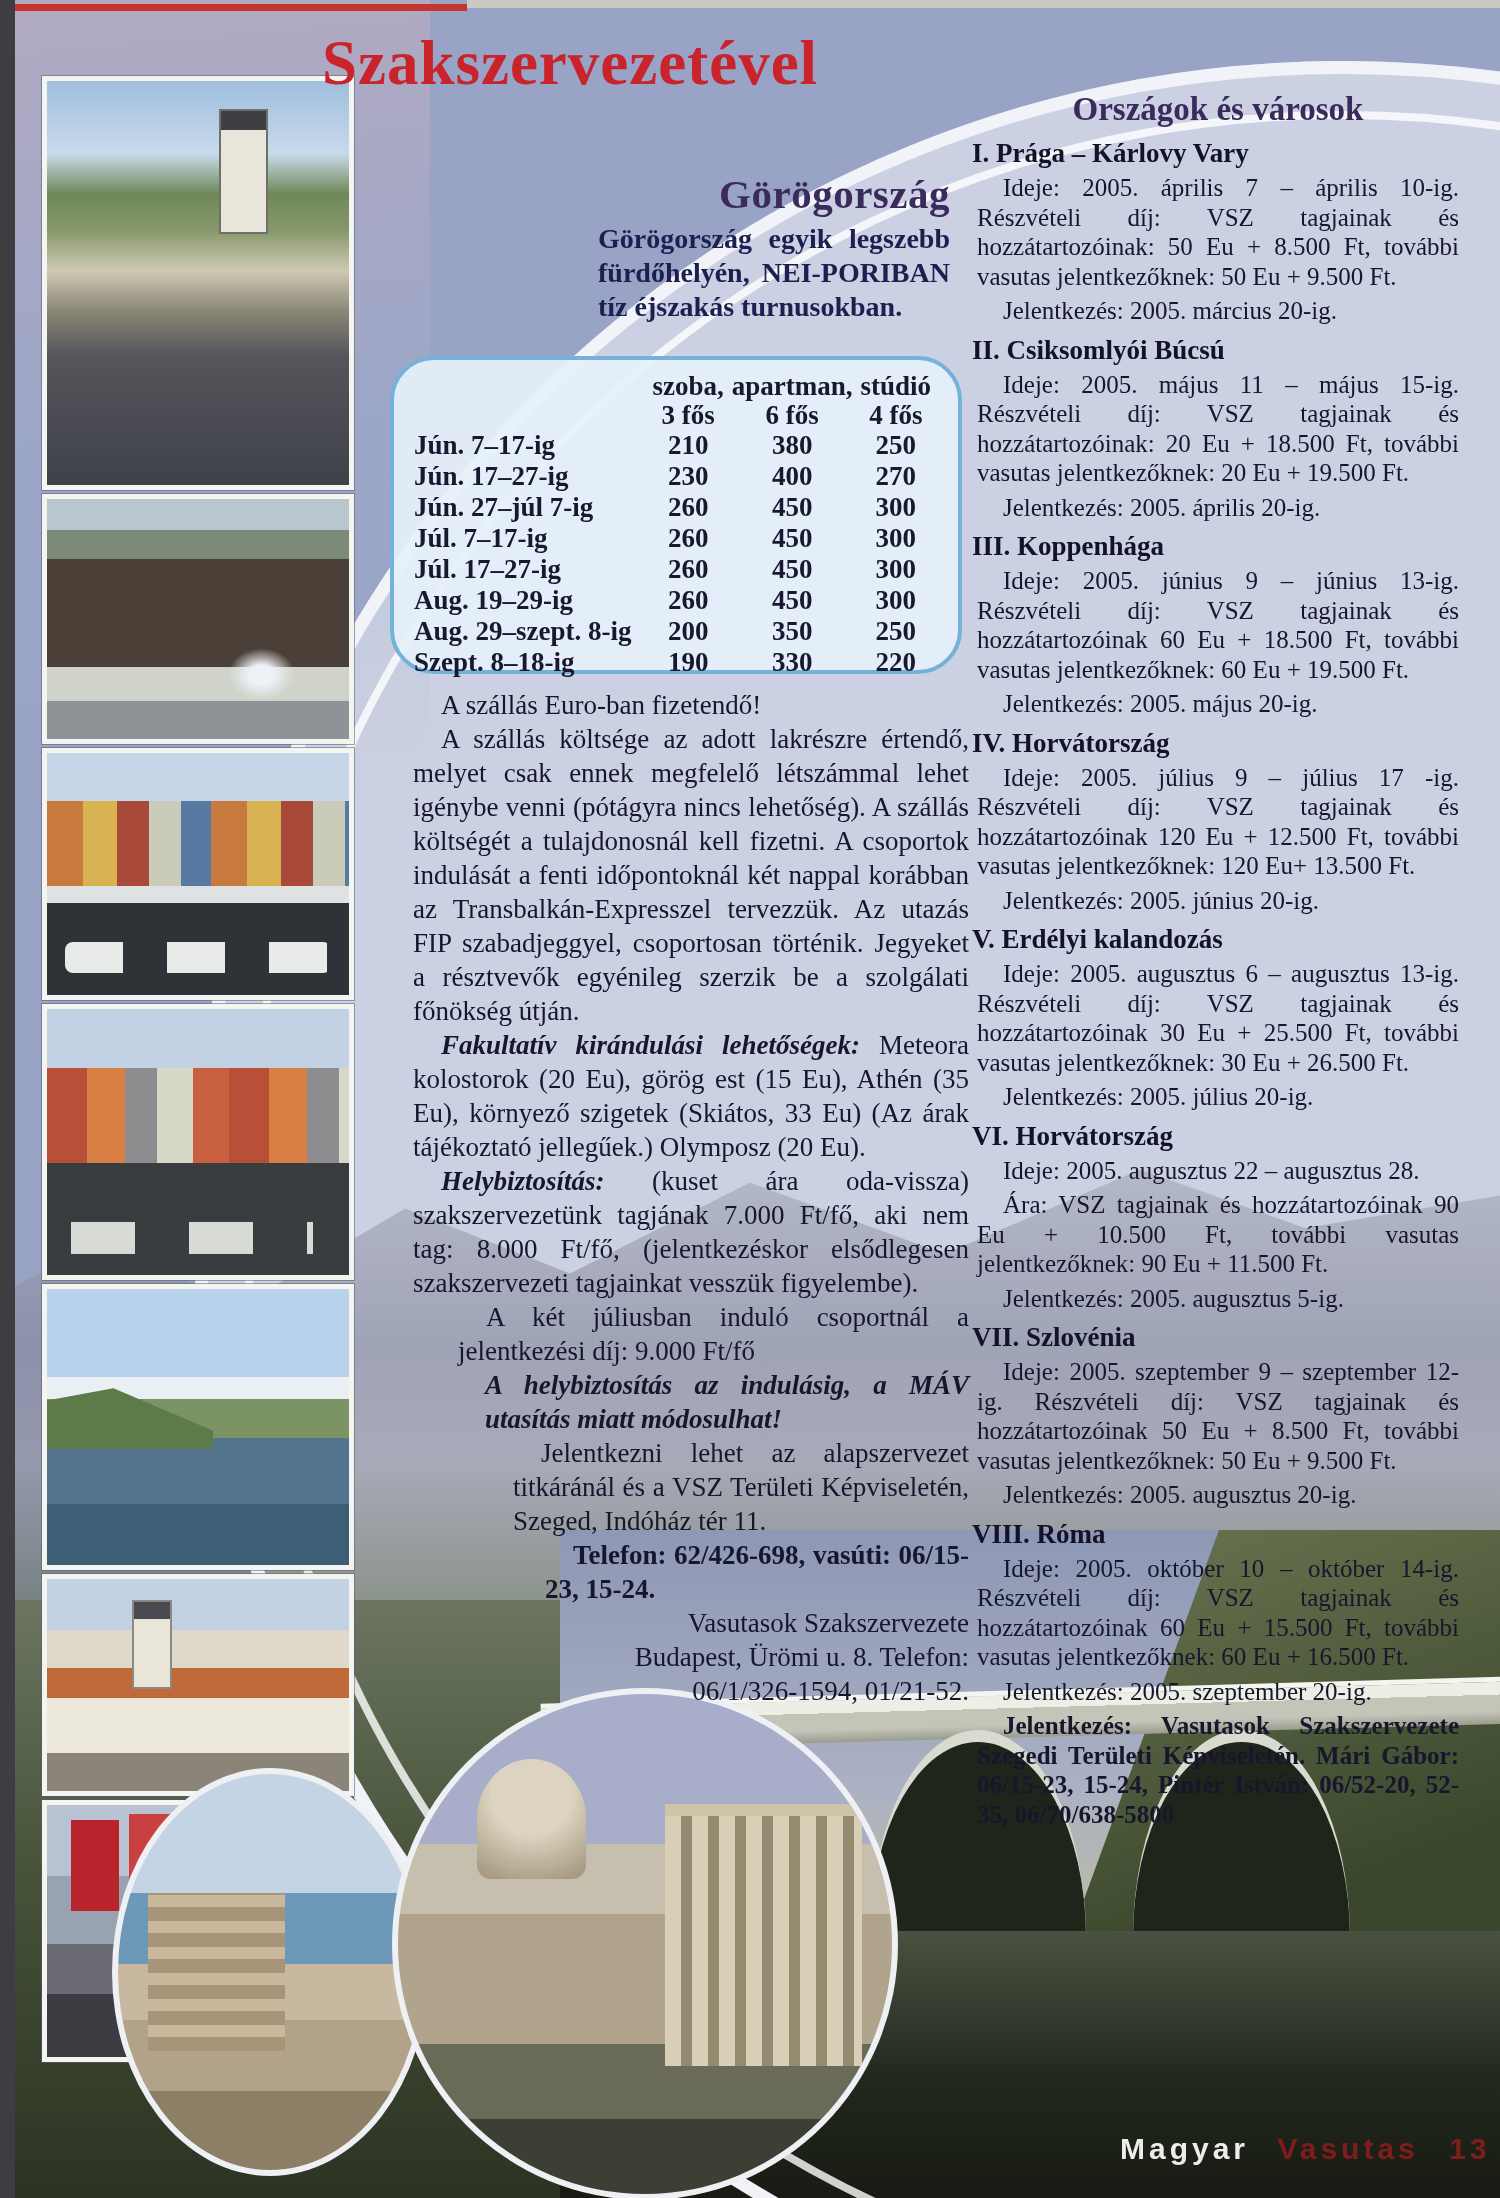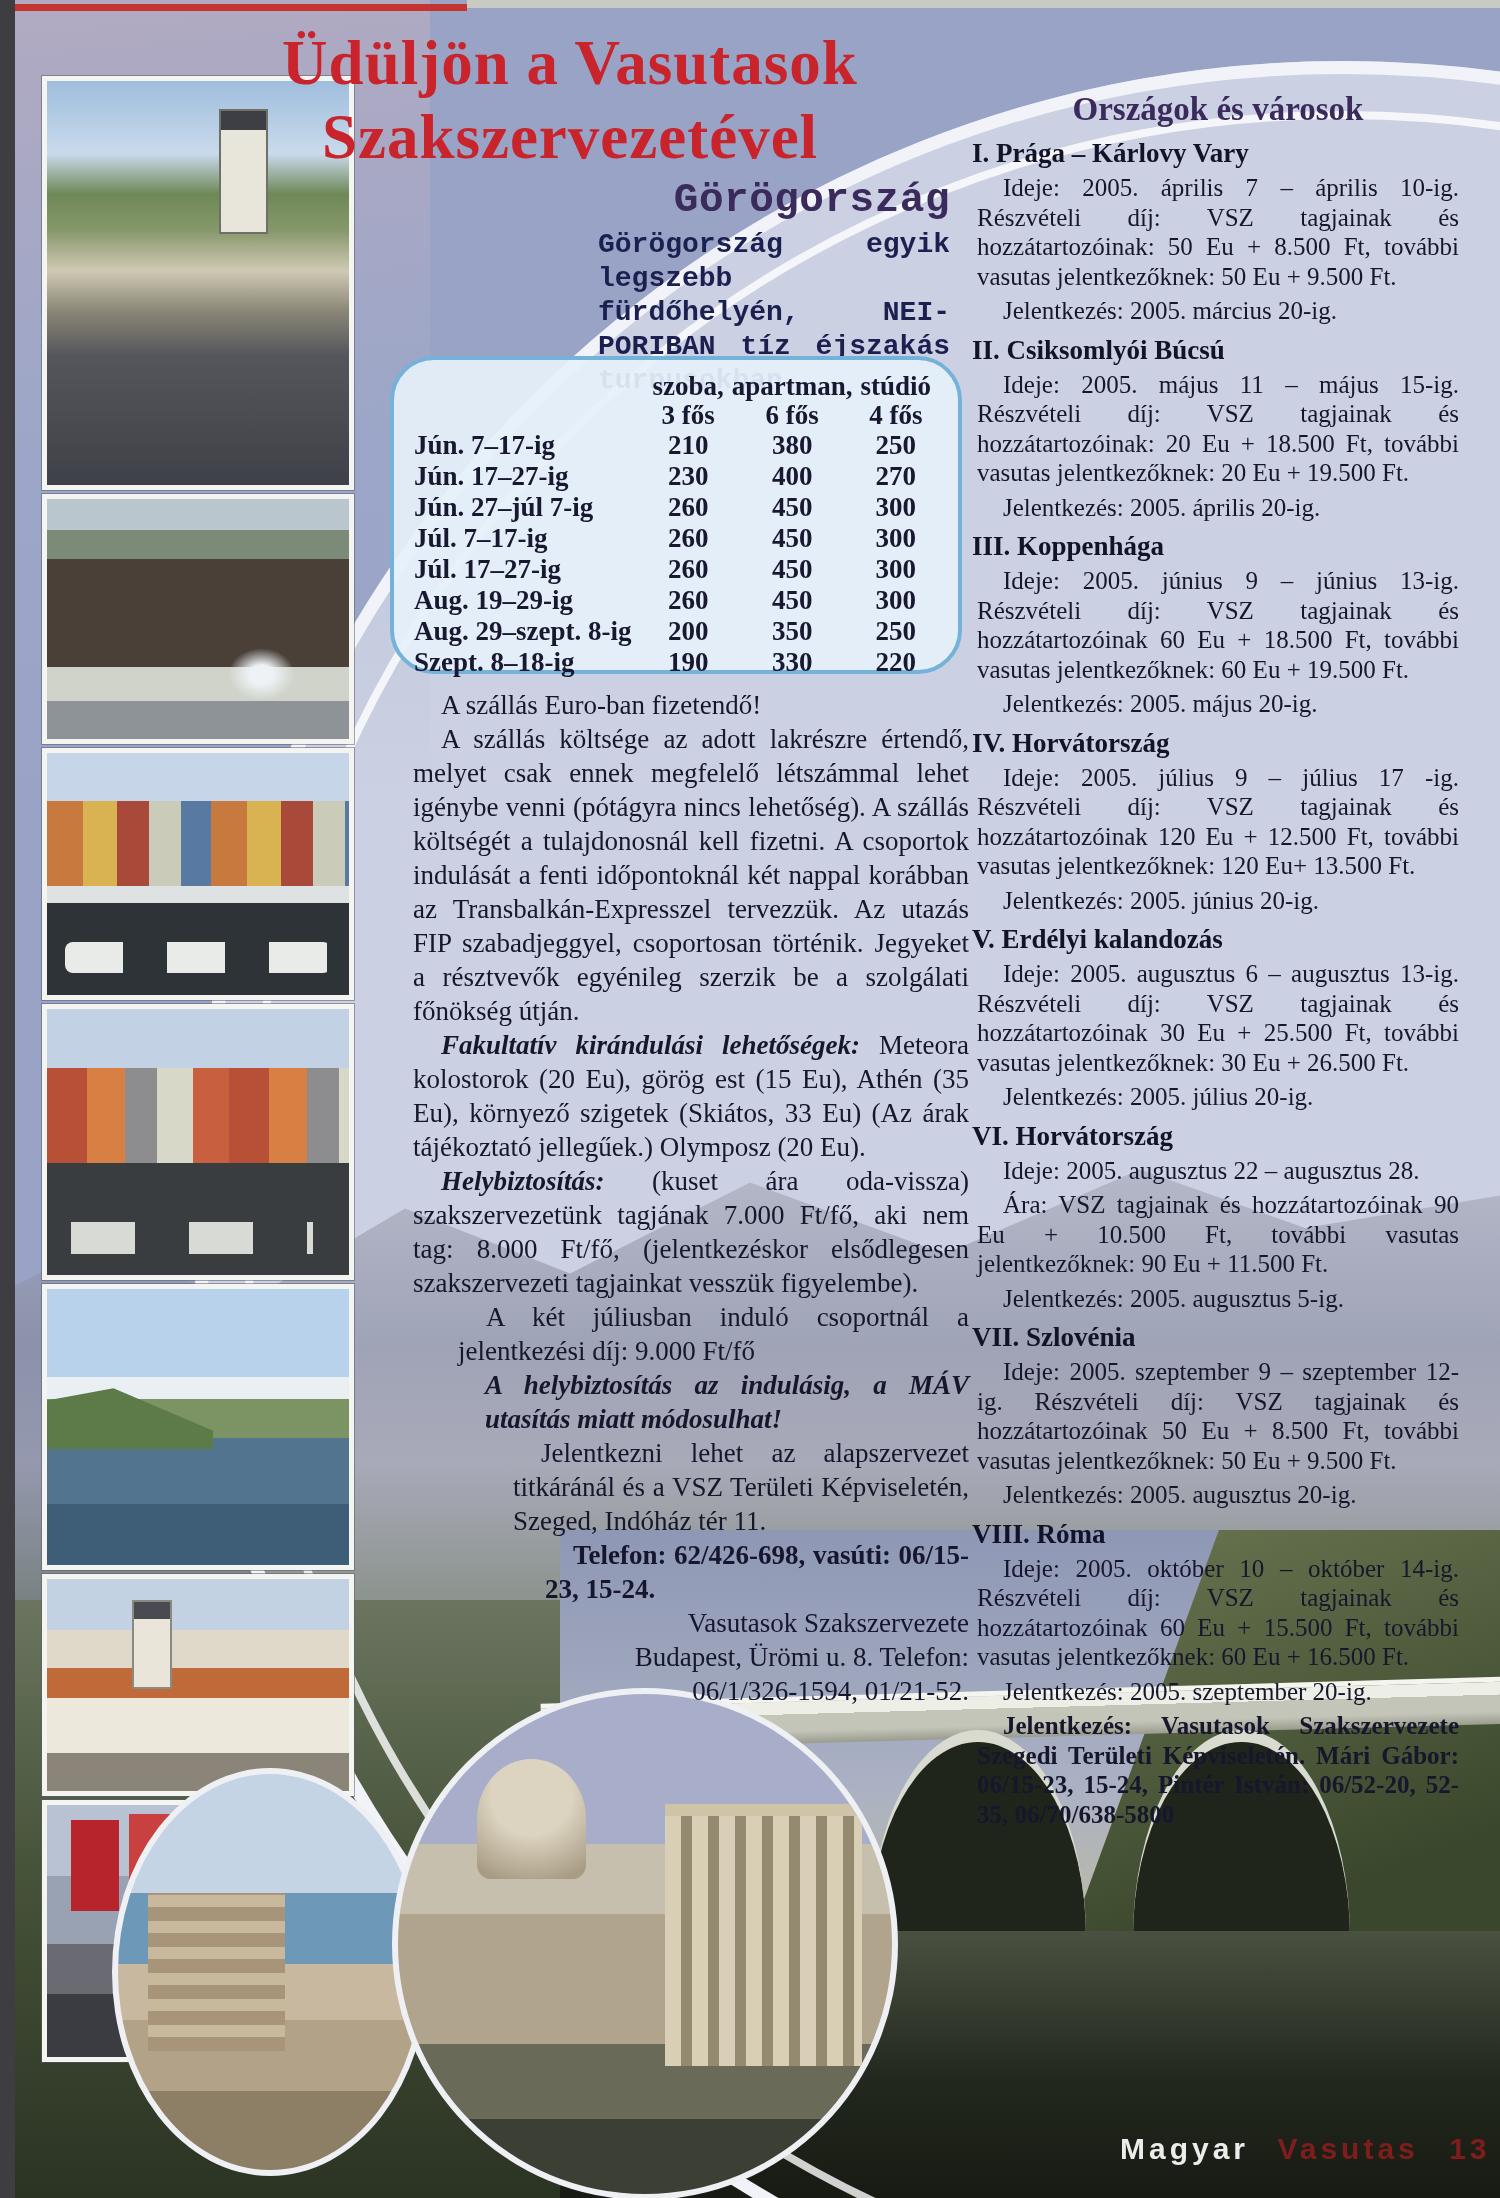--- a/index.html
+++ b/index.html
@@ -82,21 +82,21 @@
     linear-gradient(180deg,#a8aeca 0 30%,#c6bfae 30% 44%,#b0a48c 44% 70%,#6a6a58 70% 85%,#3c4034 85% 100%);}
   .oval-forum::before{content:"";position:absolute;left:54%;top:22%;width:40%;height:50%;
     border-top:12px solid #cfc4a8;
     background:repeating-linear-gradient(90deg,#d9cfb6 0 16px,#948a70 16px 27px);}
   .oval-forum::after{content:"";position:absolute;left:16%;top:13%;width:22%;height:24%;
     border-radius:50% 50% 12% 12%;background:radial-gradient(circle at 50% 30%,#dcd4c0 40%,#a89c84 90%);}
 
   
   .title{position:absolute;left:150px;top:26px;width:840px;text-align:center;z-index:5;
     color:#c9242c;font-weight:bold;font-size:63px;line-height:74px;letter-spacing:1px;}
-  .greece-head{position:absolute;left:598px;top:178px;width:352px;z-index:5;text-align:right;font-family:Liberation Mono, monospace;}
+  .greece-head{position:absolute;left:598px;top:172px;width:352px;z-index:5;text-align:right;}
   .greece-head h2{margin:0;font-size:41px;line-height:44px;color:#3b2b5c;letter-spacing:.5px;}
   .greece-head p{margin:6px 0 0;font-size:28px;line-height:34px;font-weight:bold;
     color:#1c2050;text-align:justify;}
   .price-box{position:absolute;left:390px;top:356px;width:572px;height:318px;z-index:5;
     border:4px solid #74b2da;border-radius:44px;background:rgba(229,240,250,.93);
     padding:12px 24px 2px 20px;}
   .price-box table{width:100%;border-collapse:collapse;font-weight:bold;font-size:27px;line-height:29px;}
   .price-box th{font-weight:bold;text-align:center;padding:0;vertical-align:bottom;}
   .price-box th.lbl{text-align:left;}
   .price-box td{padding:1px 0;}
@@ -153,21 +153,20 @@
   <div class="photo ph-nyhavn1"></div>
   <div class="photo ph-nyhavn2"></div>
   <div class="photo ph-bay"></div>
   <div class="photo ph-ljubljana"></div>
   <div class="photo ph-procession"></div>
 
   <div class="oval oval-piran"></div>
   <div class="oval oval-forum"></div>
 
   <div class="title">
-    <div>Üdüljön a Vasutasok</div>
     <div>Szakszervezetével</div>
   </div>
 
   <div class="greece-head">
     <h2>Görögország</h2>
     <p>Görögország egyik legszebb fürdőhelyén, NEI-PORIBAN tíz éjszakás turnusokban.</p>
   </div>
 
   <div class="price-box">
     <table>

